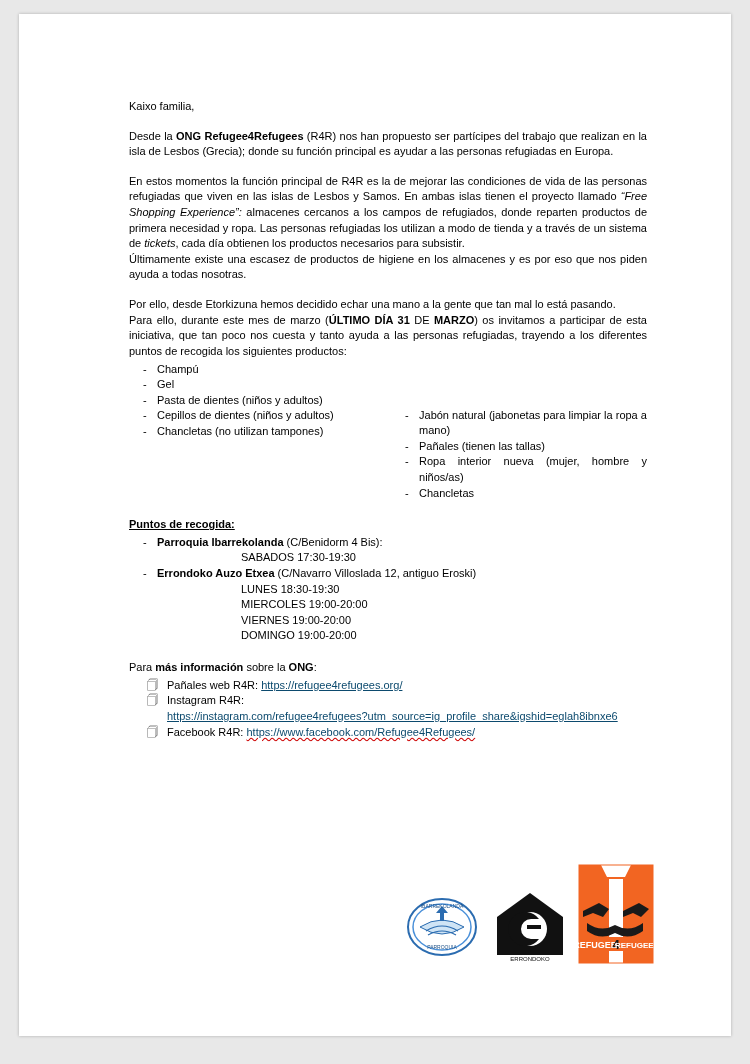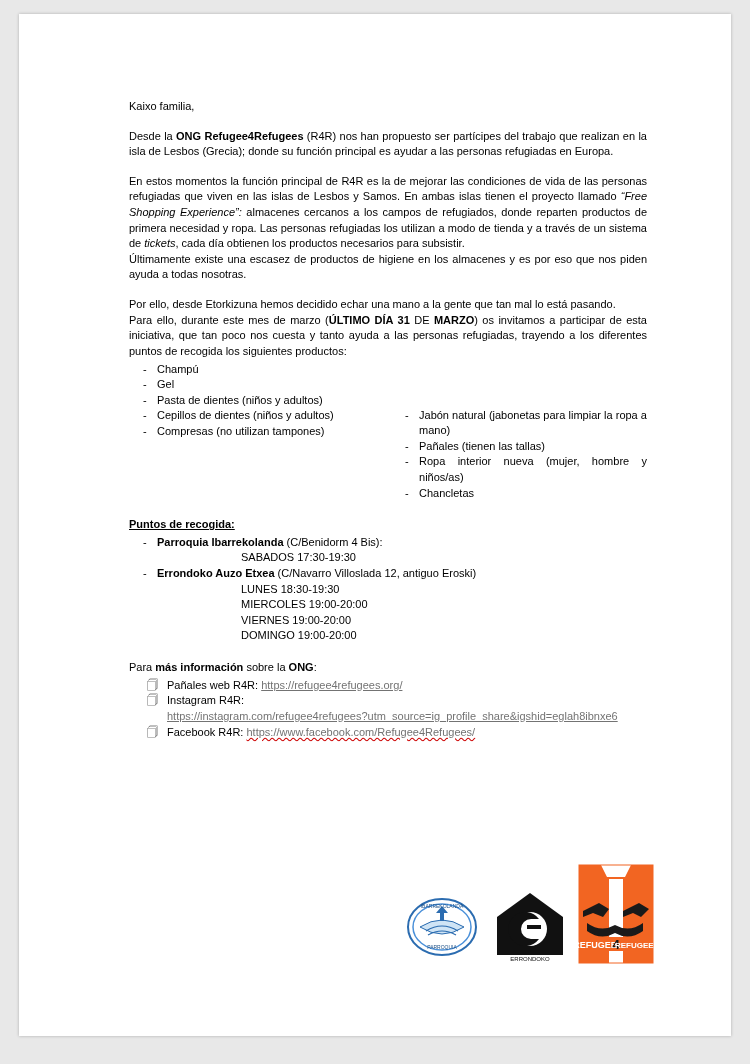--- a/index.html
+++ b/index.html
@@ -72,21 +72,21 @@
   .sub-lines div { margin: 0; }
 
   .section-title {
     text-decoration: underline;
     font-weight: bold;
     margin-top: 16px;
     margin-bottom: 2px;
   }
 
   a.link {
-    color: #737373;
+    color: #0c4a6e;
     text-decoration: underline;
     word-break: break-all;
   }
   a.link.wavy {
     text-decoration: underline;
     text-decoration-style: wavy;
     text-decoration-color: #cc0000;
   }
 
   ul.bulletbox {
@@ -142,21 +142,21 @@
 
     <p class="tight"><span>Para ello, durante este mes de marzo (</span><span class="b">ÚLTIMO DÍA 31</span><span> DE </span><span class="b">MARZO</span><span>) os invitamos a participar de esta iniciativa, que tan poco nos cuesta y tanto ayuda a las personas refugiadas, trayendo a los diferentes puntos de recogida los siguientes productos:</span></p>
 
     <div class="two-col">
       <div class="col-left">
         <ul class="dash">
           <li>Champú</li>
           <li>Gel</li>
           <li>Pasta de dientes (niños y adultos)</li>
           <li>Cepillos de dientes (niños y adultos)</li>
-          <li>Compresas (no utilizan tampones)</li>
+          <li>Chancletas (no utilizan tampones)</li>
         </ul>
       </div>
       <div class="col-right">
         <ul class="dash">
           <li>Jabón natural (jabonetas para limpiar la ropa a mano)</li>
           <li>Pañales (tienen las tallas)</li>
           <li>Ropa interior nueva (mujer, hombre y niños/as)</li>
           <li>Chancletas</li>
         </ul>
       </div>

